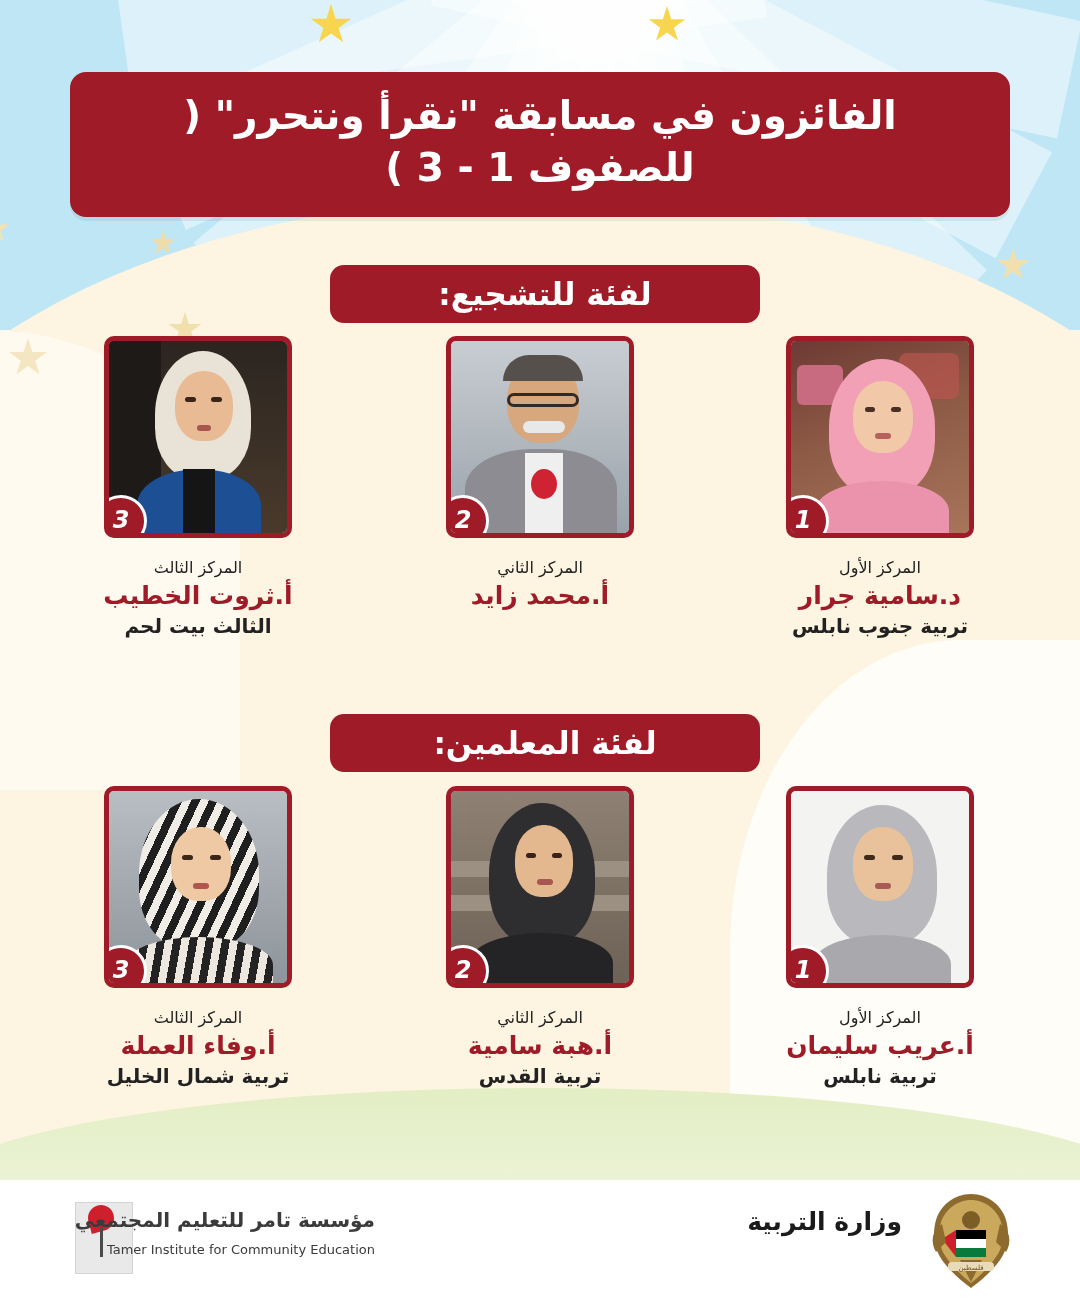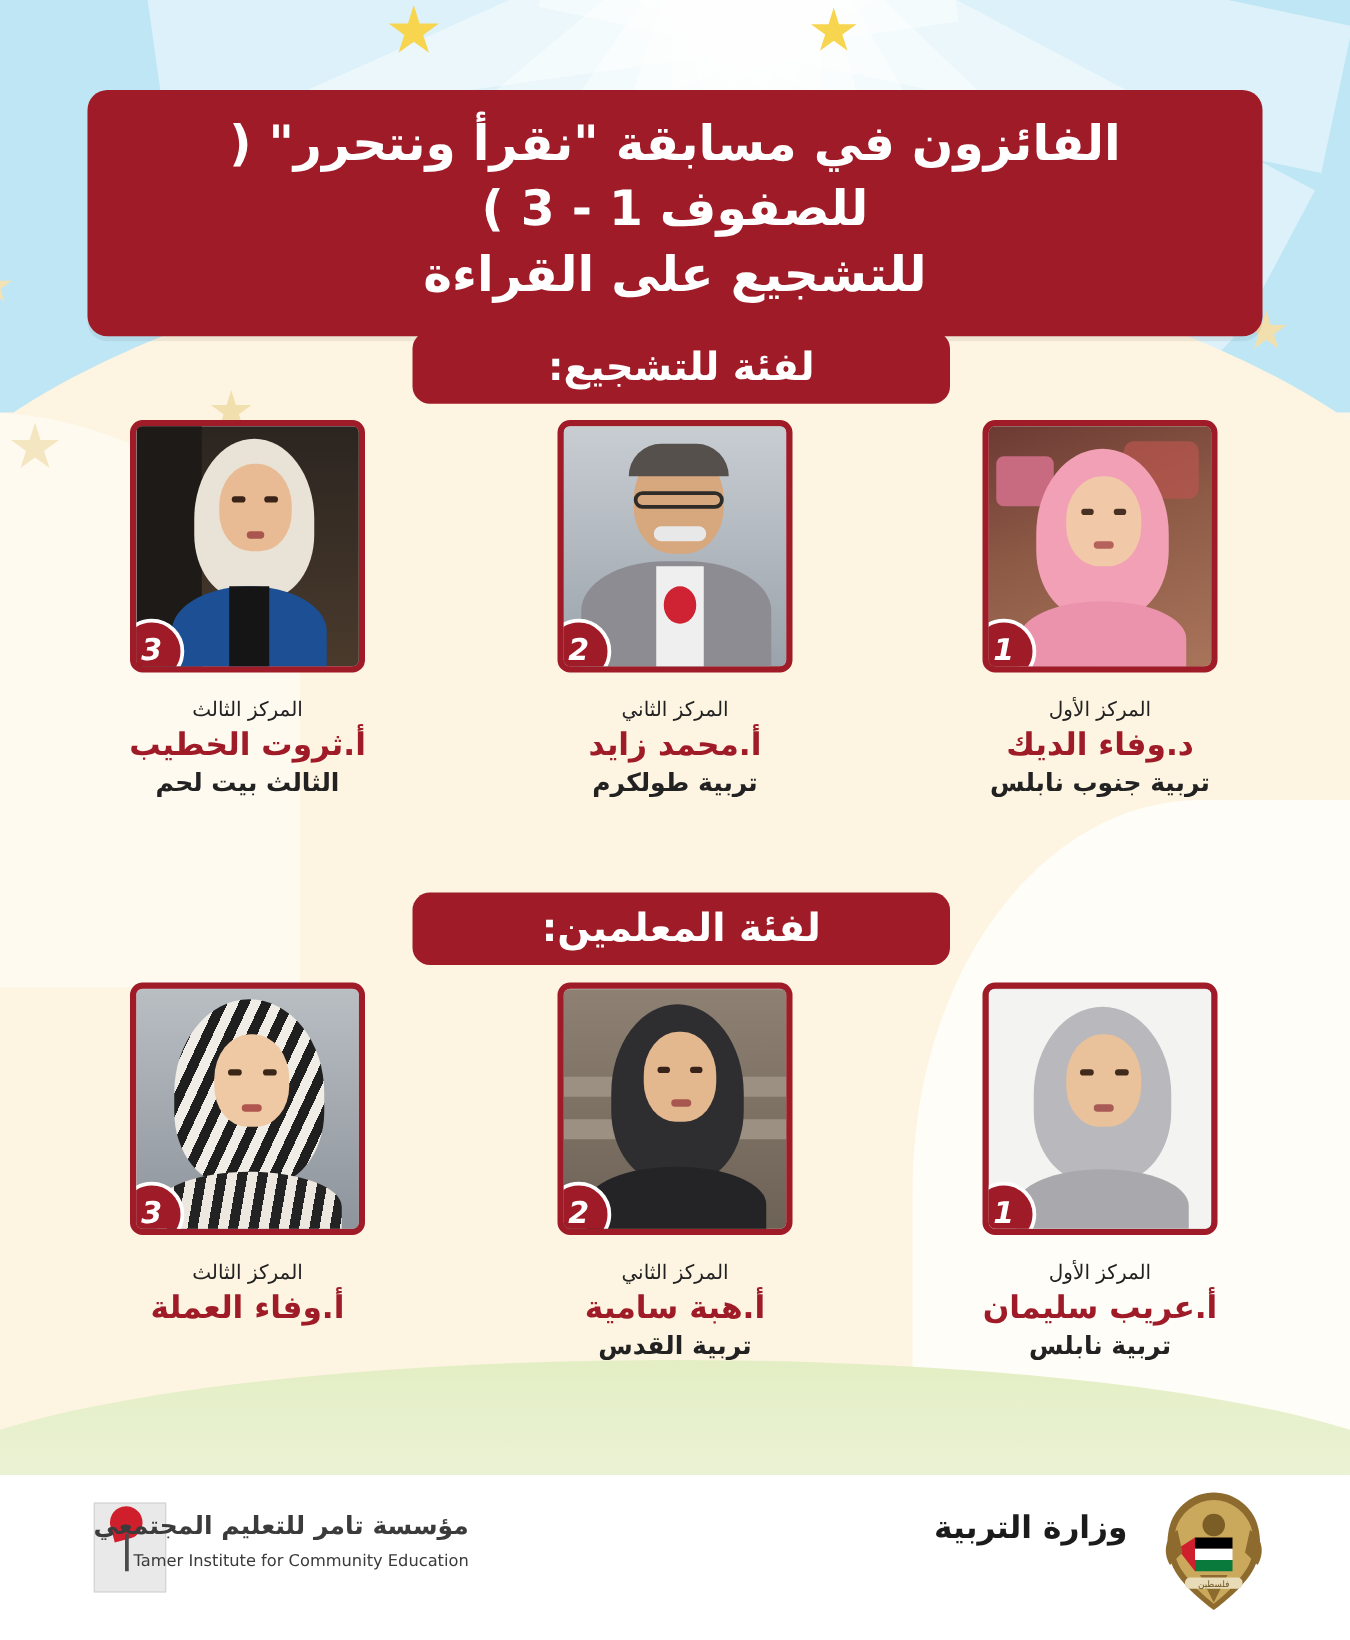--- a/index.html
+++ b/index.html
@@ -356,62 +356,60 @@
       </div>
   </div>
   <div class="star-box" style="left:1030px;top:248px;">
     <div class="star" style="width:34px;height:34px;color:#f2dfae;">
         <span></span>
       </div>
   </div>
 
   <div class="title-banner">
     <div class="title-line">الفائزون في مسابقة "نقرأ ونتحرر" ( للصفوف 1 - 3 )</div>
-    <div class="title-line">للتشجيع على القراءة</div>
   </div>
 
   <div class="cat-pill" id="cat-sup">لفئة للتشجيع:</div>
 
   <div class="winner" style="left:730px;top:336px;">
     <div class="photo-wrap">
       <div class="photo">
         <div class="bg-fill" style="background:linear-gradient(160deg,#6c3a33 0%,#8d5a46 45%,#a8745a 100%);"></div>
         <div style="position:absolute;left:6px;top:24px;width:46px;height:40px;background:#c86a80;border-radius:6px;"></div>
         <div style="position:absolute;left:108px;top:12px;width:60px;height:46px;background:#b9564f;border-radius:8px;opacity:.7;"></div>
         <div class="p-hijab" style="left:38px;top:18px;width:106px;height:136px;background:#f2a0b6;"></div>
         <div class="p-head" style="left:62px;top:40px;width:60px;height:72px;background:#f2c9a8;"></div>
         <div style="position:absolute;left:74px;top:66px;width:10px;height:5px;background:#4b2f22;border-radius:3px;"></div>
         <div style="position:absolute;left:100px;top:66px;width:10px;height:5px;background:#4b2f22;border-radius:3px;"></div>
         <div style="position:absolute;left:84px;top:92px;width:16px;height:6px;background:#b5625c;border-radius:4px;"></div>
         <div class="p-body" style="left:24px;top:140px;width:134px;height:60px;background:#eb93ac;"></div>
       </div>
       <div class="rank-badge">1</div>
     </div>
     <div class="place">المركز الأول</div>
-    <div class="wname">د.وفاء الديك</div>
+    <div class="wname">د.سامية جرار</div>
     <div class="wdir">تربية  جنوب نابلس</div>
   </div>
 
   <div class="winner" style="left:390px;top:336px;">
     <div class="photo-wrap">
       <div class="photo">
         <div class="bg-fill" style="background:linear-gradient(180deg,#c8cdd2 0%,#9aa3ab 100%);"></div>
         <div class="p-head" style="left:56px;top:18px;width:72px;height:84px;background:#d7a77e;"></div>
         <div style="position:absolute;left:52px;top:14px;width:80px;height:26px;background:#55504c;border-radius:40px 40px 0 0;"></div>
         <div style="position:absolute;left:56px;top:52px;width:72px;height:14px;border:3px solid #2f2b28;border-radius:7px;box-sizing:border-box;"></div>
         <div style="position:absolute;left:72px;top:80px;width:42px;height:12px;background:#e8e8e8;border-radius:6px;"></div>
         <div class="p-shoulder" style="left:14px;top:108px;width:152px;height:90px;background:#8c8c92;"></div>
         <div style="position:absolute;left:74px;top:112px;width:38px;height:88px;background:#efefef;"></div>
         <div style="position:absolute;left:80px;top:128px;width:26px;height:30px;background:#cf2233;border-radius:50%;"></div>
       </div>
       <div class="rank-badge">2</div>
     </div>
     <div class="place">المركز الثاني</div>
     <div class="wname">أ.محمد زايد</div>
-    <div class="wdir">تربية طولكرم</div>
   </div>
 
   <div class="winner" style="left:48px;top:336px;">
     <div class="photo-wrap">
       <div class="photo">
         <div class="bg-fill" style="background:linear-gradient(180deg,#2b2520 0%,#4a3a2c 100%);"></div>
         <div style="position:absolute;left:0;top:0;width:52px;height:200px;background:#1d1a17;"></div>
         <div class="p-hijab" style="left:46px;top:10px;width:96px;height:128px;background:#e9e2d6;"></div>
         <div class="p-head" style="left:66px;top:30px;width:58px;height:70px;background:#e8bb95;"></div>
         <div style="position:absolute;left:76px;top:56px;width:11px;height:5px;background:#3a2418;border-radius:3px;"></div>
@@ -475,20 +473,21 @@
         <div class="p-head" style="left:62px;top:36px;width:60px;height:74px;background:#efc9a3;"></div>
         <div style="position:absolute;left:73px;top:64px;width:11px;height:5px;background:#3b2617;border-radius:3px;"></div>
         <div style="position:absolute;left:101px;top:64px;width:11px;height:5px;background:#3b2617;border-radius:3px;"></div>
         <div style="position:absolute;left:84px;top:92px;width:16px;height:6px;background:#b0564f;border-radius:4px;"></div>
         <div class="p-body" style="left:16px;top:146px;width:148px;height:56px;background:repeating-linear-gradient(100deg,#232323 0 8px,#ece7df 8px 16px);"></div>
       </div>
       <div class="rank-badge">3</div>
     </div>
     <div class="place">المركز الثالث</div>
     <div class="wname">أ.وفاء العملة</div>
+    <div class="wdir">تربية شمال الخليل</div>
   </div>
 
   <div class="tamer-logo">
     <div class="tamer-mark">
       <div class="tamer-rose"></div>
       <div class="tamer-stem"></div>
     </div>
     <div class="tamer-ar">مؤسسة تامر للتعليم المجتمعي</div>
     <div class="tamer-en">Tamer Institute for Community Education</div>
   </div>

